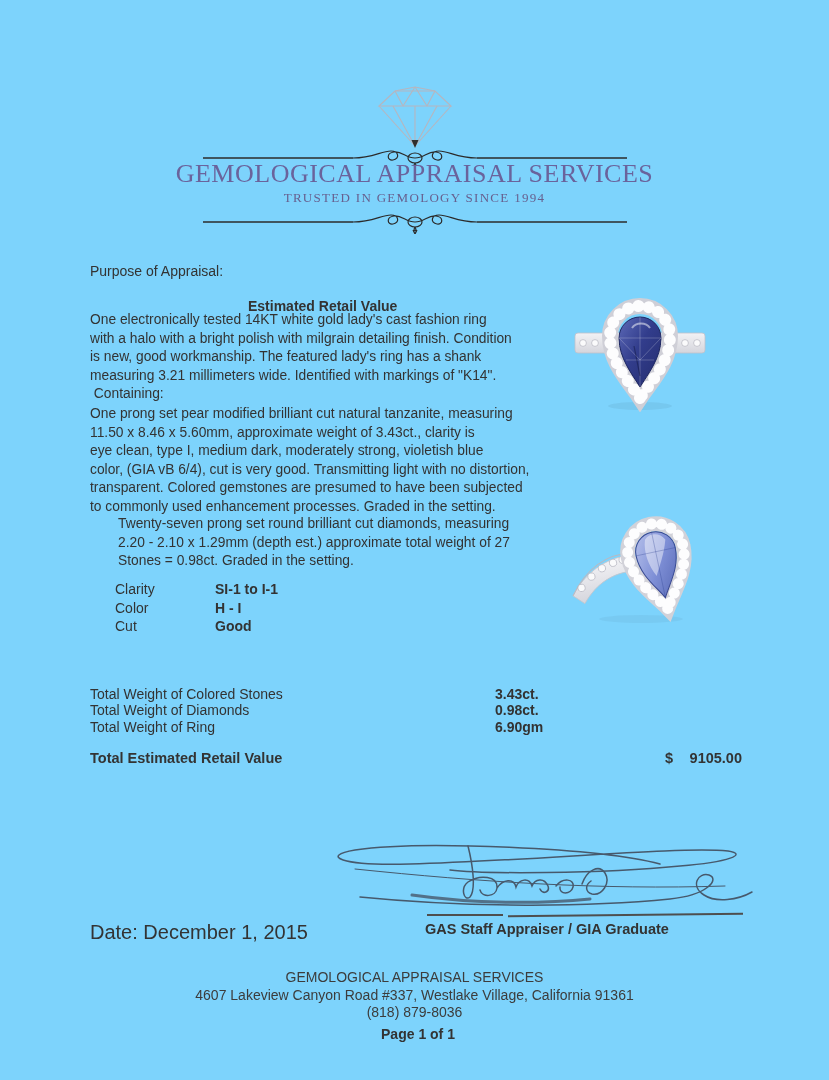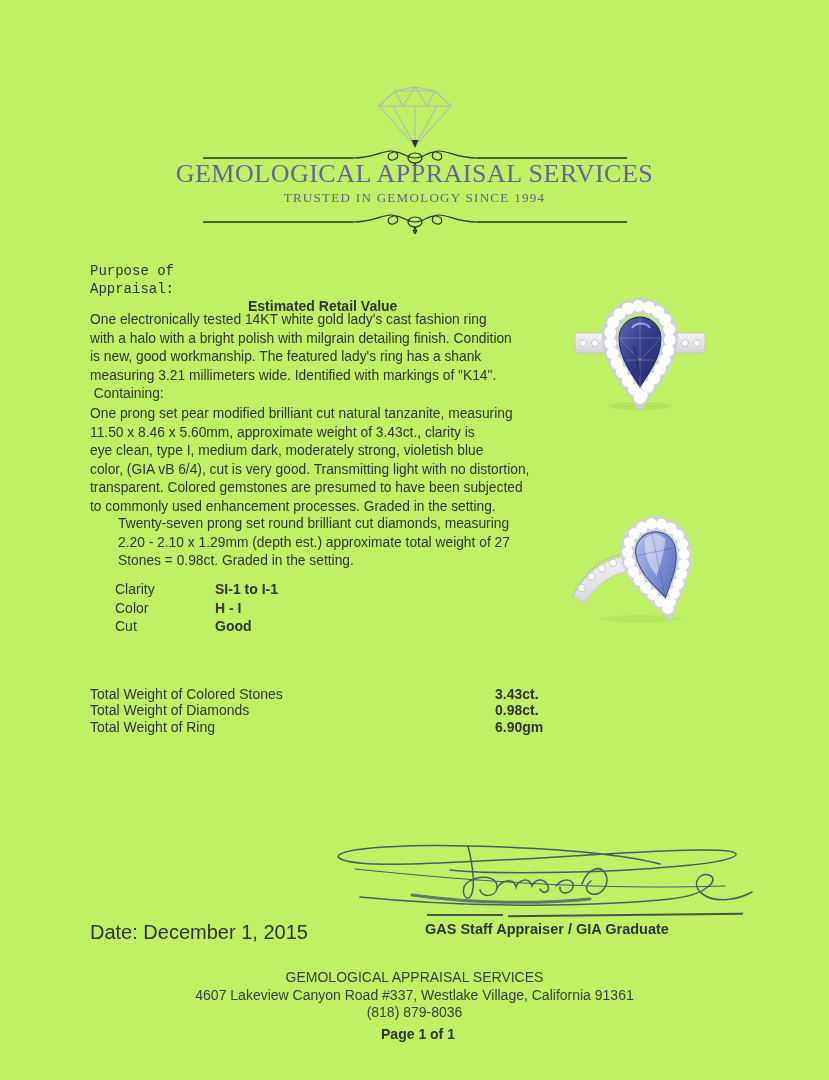--- a/index.html
+++ b/index.html
@@ -1,17 +1,17 @@
 <!DOCTYPE html>
 <html><head>
 <meta charset="utf-8">
 <style>
   html,body{margin:0;padding:0;background:#ffffff;}
   .page{
-    position:relative;width:829px;height:1080px;background:#bef264;
+    position:relative;width:829px;height:1080px;background:#7dd3fc;
     font-family:"Liberation Sans",sans-serif;color:#333;overflow:hidden;
   }
   
   .letterhead{position:absolute;top:0;left:0;width:100%;text-align:center;}
   .diamond-wrap{position:absolute;top:84px;left:0;width:100%;display:flex;justify-content:center;}
   .flourish{position:absolute;left:50%;transform:translateX(-50%);}
   .flourish.top{top:146px;}
   .flourish.bottom{top:210px;}
   .brand-title{
     position:absolute;top:159px;left:0;width:100%;
@@ -19,21 +19,21 @@
     color:#6a639c;font-weight:normal;margin:0;
   }
   .brand-tagline{
     position:absolute;top:190px;left:0;width:100%;
     font-family:"Liberation Serif",serif;font-size:13px;letter-spacing:1.3px;
     color:#67608f;margin:0;
   }
   
   .meta{position:absolute;left:90px;top:263px;font-size:14px;line-height:17.5px;}
   .meta-row{display:flex;}
-  .meta-label{width:158px;font-family:Liberation Mono, monospace;}
+  .meta-label{width:158px;}
   .meta-value{font-weight:bold;margin-top:35px;}
   .para{position:absolute;left:90px;font-size:13.8px;line-height:18.6px;white-space:pre;margin:0;}
   .para.p1{top:311px;}
   .para.p2{top:405px;}
   .para.p3{top:515px;margin-left:28px;}
   .grading{position:absolute;left:115px;top:580px;font-size:14px;line-height:18.6px;}
   .grade-row{display:flex;}
   .grade-label{width:100px;}
   .grade-value{font-weight:bold;}
   .totals{position:absolute;left:90px;top:686px;font-size:14px;line-height:16.4px;}
@@ -152,20 +152,25 @@
     <div class="tot-row">
       <span class="tot-label">Total Weight of Diamonds</span>
       <span class="tot-value">0.98ct.</span>
     </div>
     <div class="tot-row">
       <span class="tot-label">Total Weight of Ring</span>
       <span class="tot-value">6.90gm</span>
     </div>
   </div>
 
+  <div class="total-line">
+    <span>Total Estimated Retail Value</span>
+    <span class="currency">$</span>
+    <span class="amount">9105.00</span>
+  </div>
 
   <svg class="photo front" width="132" height="126" viewBox="0 0 132 126" role="img">
     <defs>
       <linearGradient id="stoneF" x1="0" y1="0" x2="1" y2="1">
         <stop offset="0" stop-color="#5d6ab8"></stop>
         <stop offset="0.45" stop-color="#323d8c"></stop>
         <stop offset="1" stop-color="#232c6e"></stop>
       </linearGradient>
       <linearGradient id="bandG" x1="0" y1="0" x2="0" y2="1">
         <stop offset="0" stop-color="#f2f2f5"></stop>

